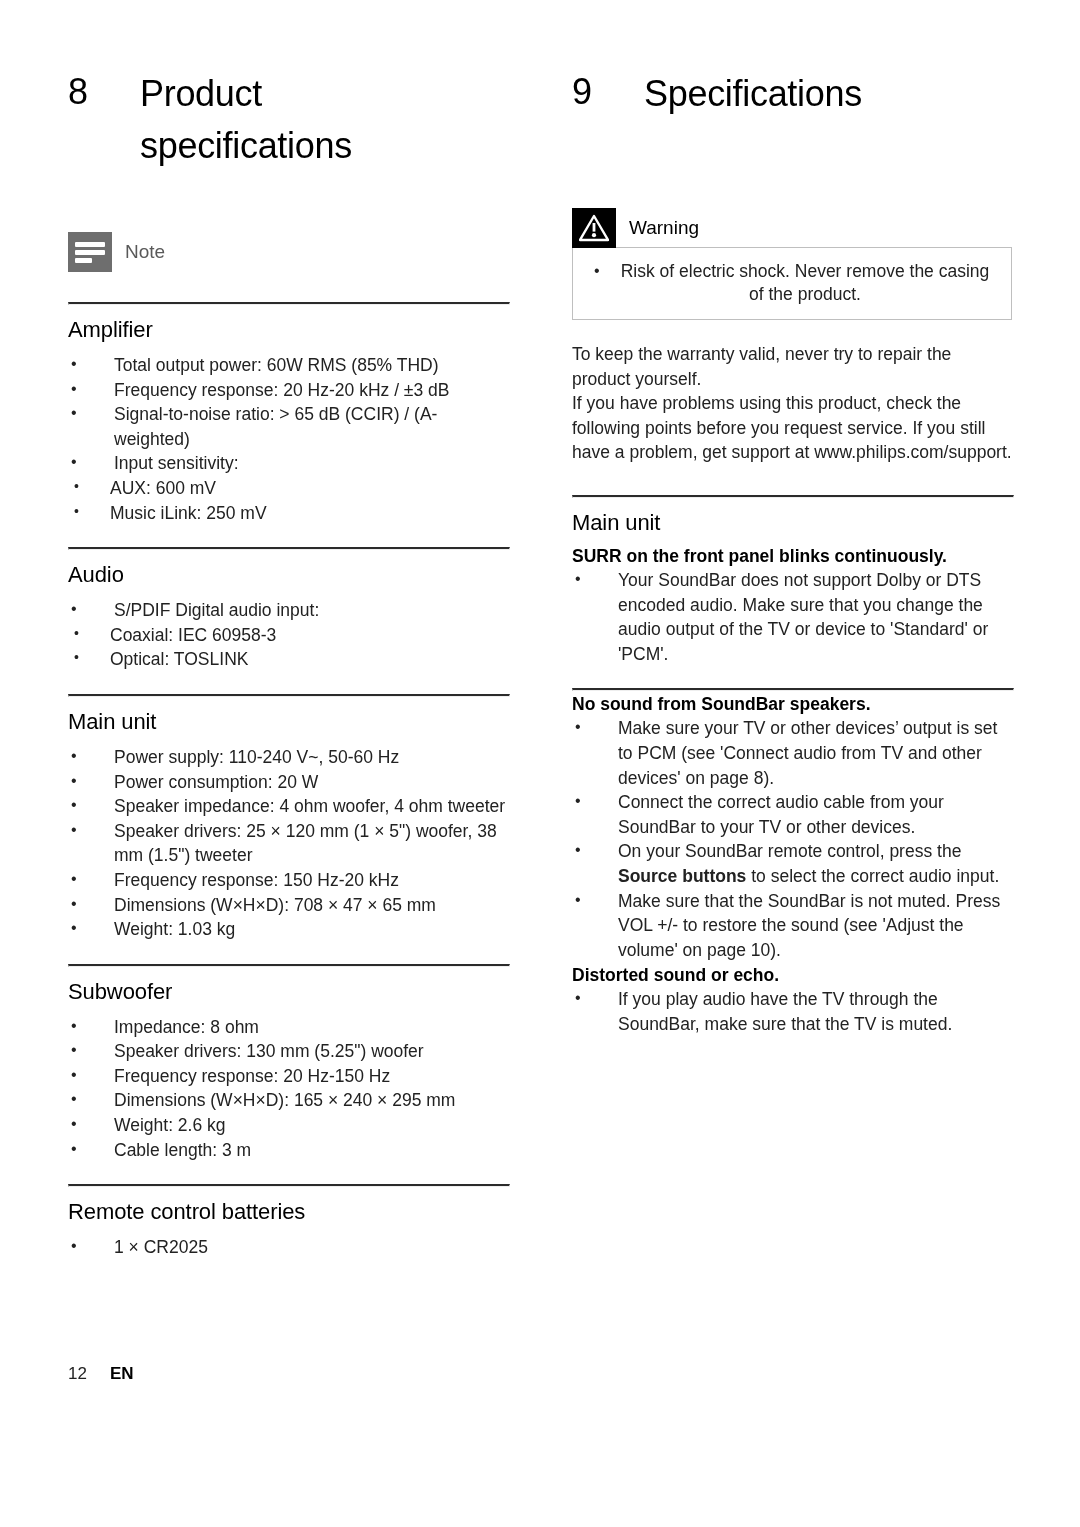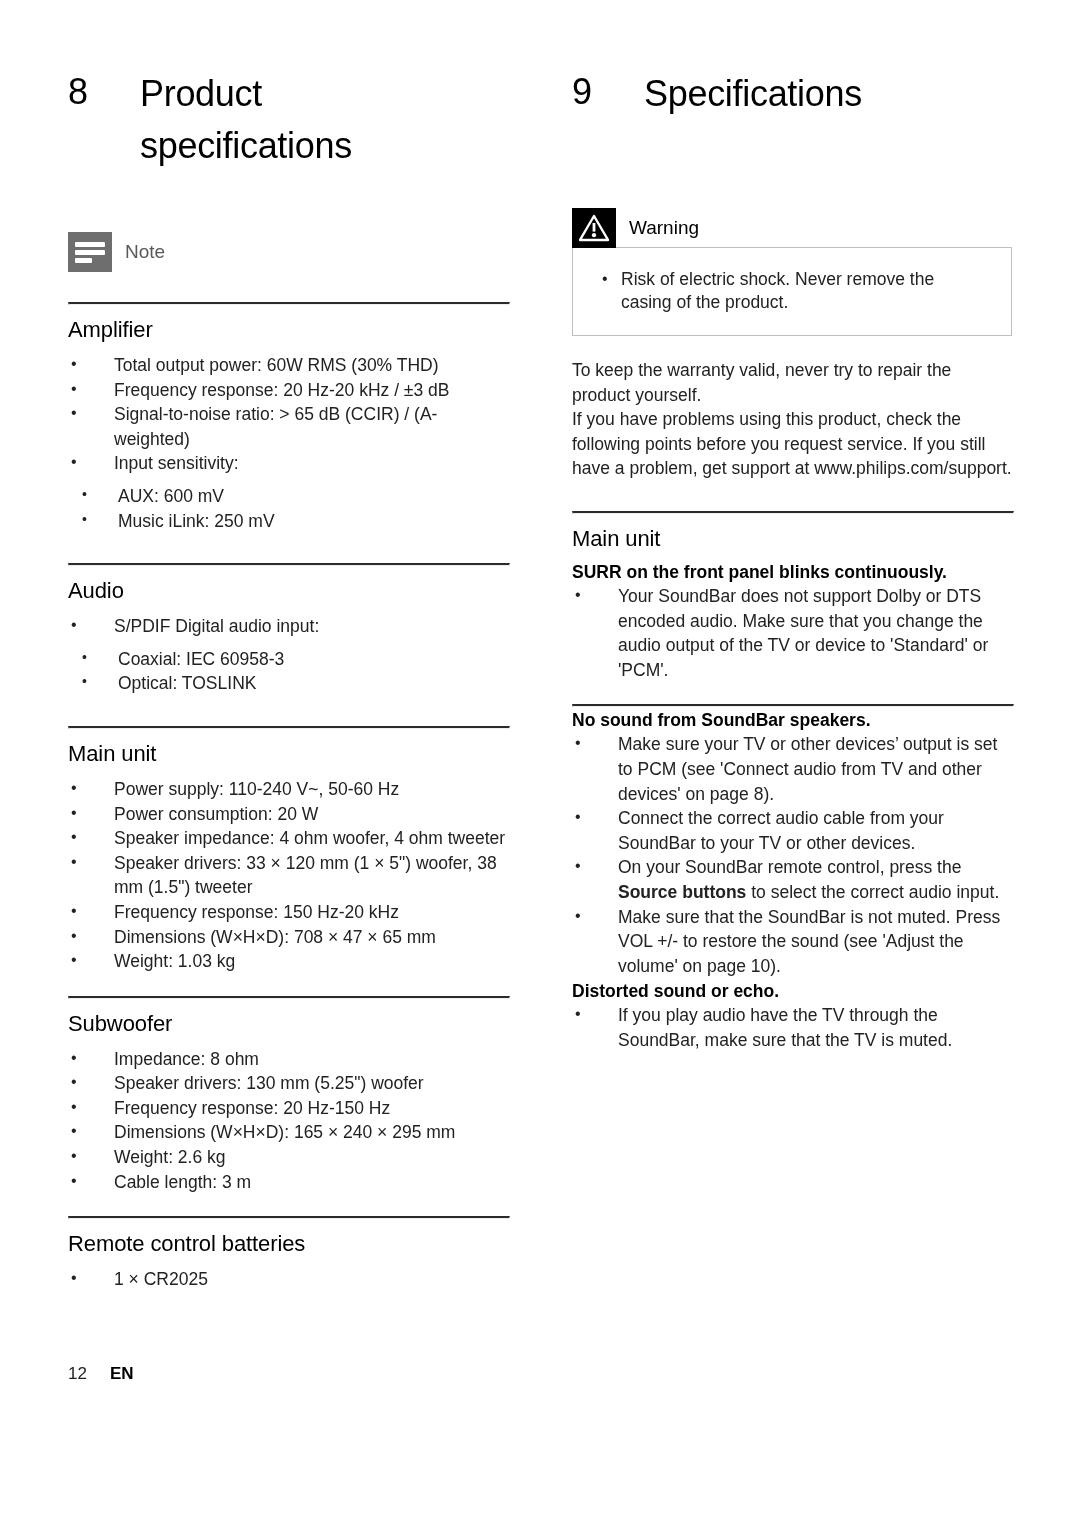--- a/index.html
+++ b/index.html
@@ -90,21 +90,21 @@
     line-height: 40px;
   }
   .callout-label.warn { color: #000; }
   .callout-body {
     border: 1px solid #bfbfbf;
     border-top: 1px solid #bfbfbf;
     background: #fff;
     padding: 12px 14px 13px 14px;
     margin-top: -1px;
   }
-  .callout-body ul { margin: 8px; padding: 0; list-style: none; }
+  .callout-body ul { margin: 0; padding: 0; list-style: none; text-align: center; }
   .callout-body li {
     position: relative;
     padding-left: 26px;
     font-size: 17.5px;
     line-height: 23px;
     color: #222;
   }
   .callout-body li::before {
     content: "\2022";
     position: absolute;
@@ -148,21 +148,21 @@
     margin-bottom: 0;
   }
   ul.b1 > li::before {
     content: "\2022";
     position: absolute;
     left: 3px;
     top: -1px;
     font-size: 16px;
     color: #222;
   }
-  ul.b2 { margin: 8px; padding: 0; list-style: none; }
+  ul.b2 { margin: 0; padding: 0; list-style: none; }
   ul.b2 > li {
     position: relative;
     padding-left: 42px;
     font-size: 17.5px;
     line-height: 24.6px;
     color: #222;
   }
   ul.b2 > li::before {
     content: "\2022";
     position: absolute;
@@ -221,21 +221,21 @@
         <div class="callout-label">Note</div>
       </div>
     </div>
 
     <div class="spacer-lg"></div>
 
     <div class="sec">
       <hr class="rule">
       <div class="sec-title">Amplifier</div>
       <ul class="b1">
-        <li>Total output power: 60W RMS (30% THD)</li>
+        <li>Total output power: 60W RMS (85% THD)</li>
         <li>Frequency response: 20 Hz-20 kHz / ±3 dB</li>
         <li>Signal-to-noise ratio: &gt; 65 dB (CCIR) / (A-weighted)</li>
         <li>Input sensitivity:</li>
       </ul>
       <ul class="b2">
         <li>AUX: 600 mV</li>
         <li>Music iLink: 250 mV</li>
       </ul>
     </div>
 
@@ -255,21 +255,21 @@
 
     <div class="spacer-md"></div>
 
     <div class="sec">
       <hr class="rule">
       <div class="sec-title">Main unit</div>
       <ul class="b1">
         <li>Power supply: 110-240 V~, 50-60 Hz</li>
         <li>Power consumption: 20 W</li>
         <li>Speaker impedance: 4 ohm woofer, 4 ohm tweeter</li>
-        <li>Speaker drivers: 33 × 120 mm (1 × 5") woofer, 38 mm (1.5") tweeter</li>
+        <li>Speaker drivers: 25 × 120 mm (1 × 5") woofer, 38 mm (1.5") tweeter</li>
         <li>Frequency response: 150 Hz-20 kHz</li>
         <li>Dimensions (W×H×D): 708 × 47 × 65 mm</li>
         <li>Weight: 1.03 kg</li>
       </ul>
     </div>
 
     <div class="spacer-md"></div>
 
     <div class="sec">
       <hr class="rule">

